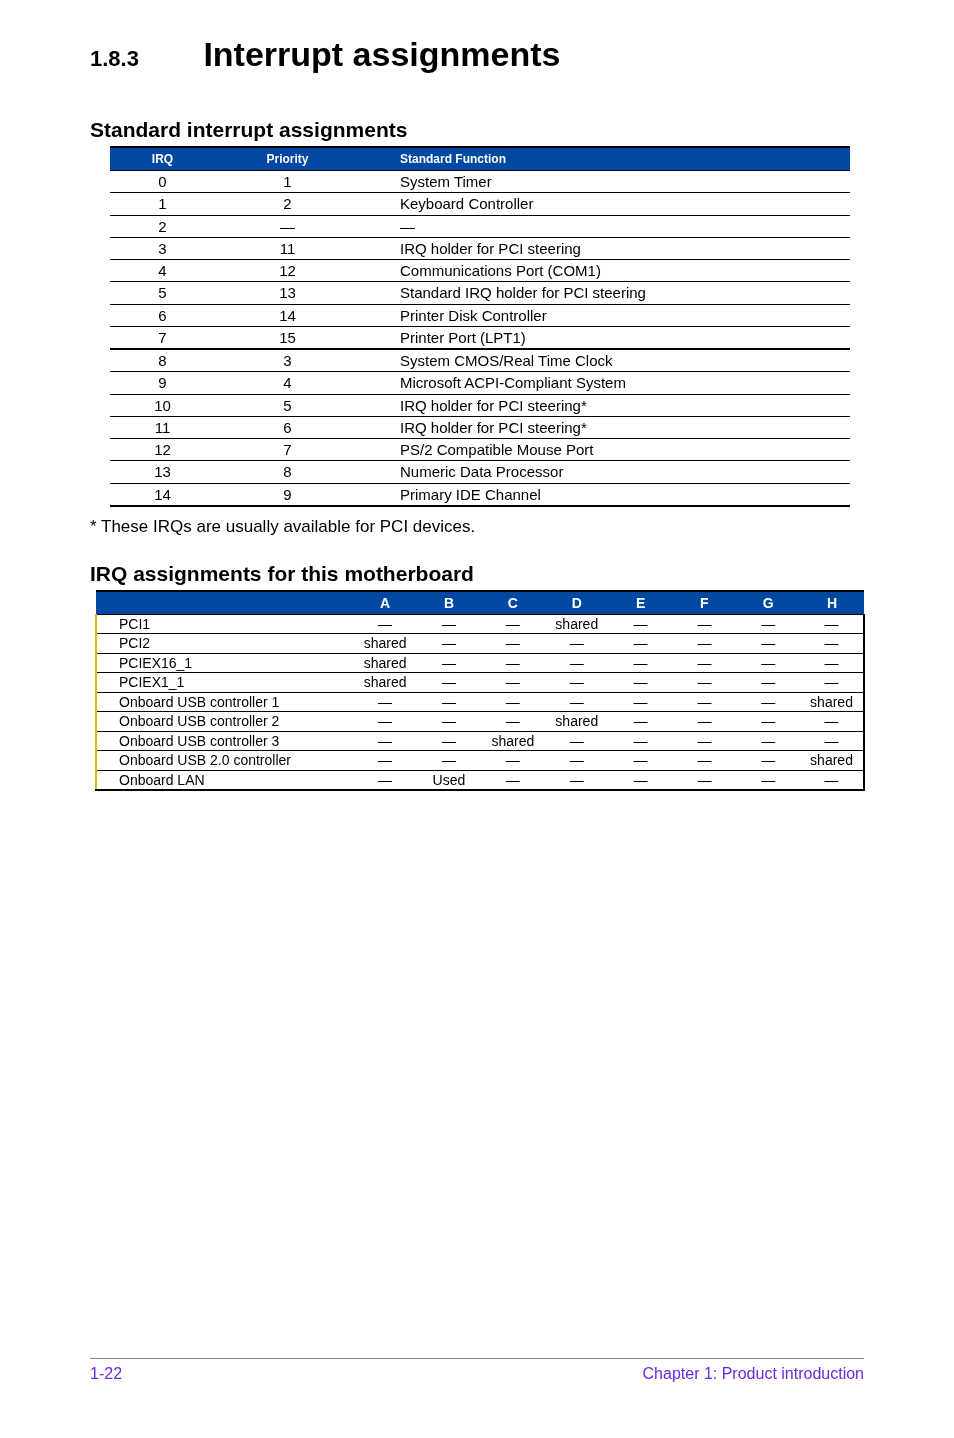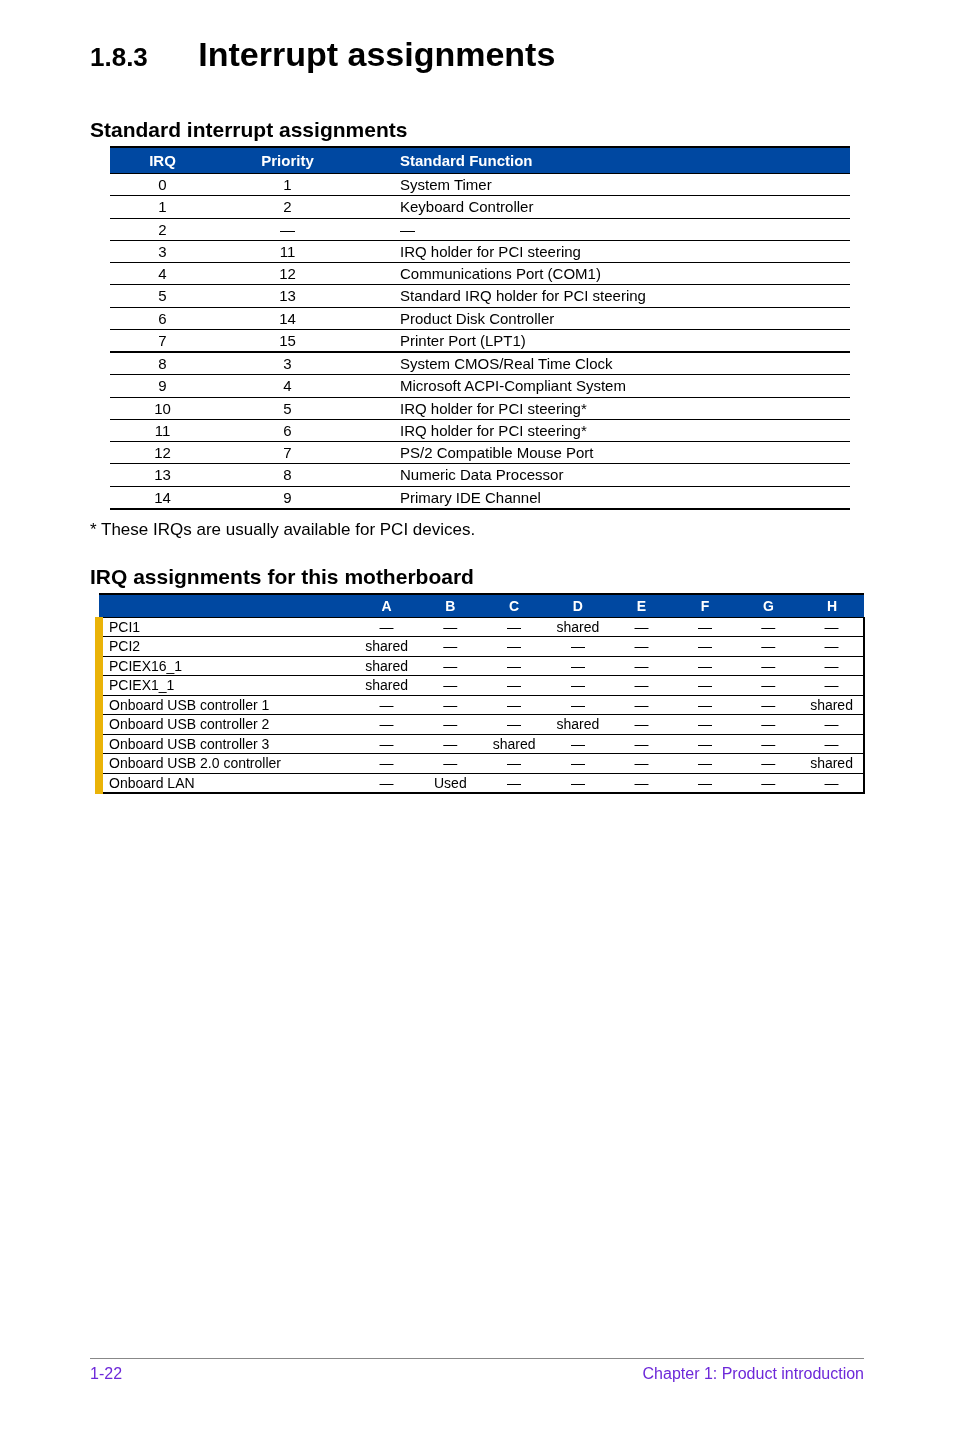--- a/index.html
+++ b/index.html
@@ -8,24 +8,24 @@
     width: 954px;
     height: 1438px;
     background: #fff;
     font-family: Arial, Helvetica, sans-serif;
     color: #000;
     position: relative;
     padding: 35px 90px 0 90px;
     font-size: 16px;
   }
   .section-no {
-    font-size: 26px;
+    font-size: 22px;
     font-weight: bold;
     display: inline-block;
-    margin-right: 46px;
+    margin-right: 60px;
   }
   .section-title {
     font-size: 34px;
     font-weight: bold;
     display: inline-block;
   }
   .sub-heading {
     font-size: 21px;
     font-weight: bold;
     margin-top: 44px;
@@ -33,21 +33,21 @@
   }
   .tbl {
     border-collapse: collapse;
     width: 740px;
     margin-left: 20px;
   }
   .tbl th {
     background: #0048a1;
     color: #fff;
     font-weight: bold;
-    font-size: 15px;
+    font-size: 12px;
     padding: 4px 6px;
     text-align: left;
     border-top: 2px solid #000;
   }
   .tbl th:first-child { text-align: center; }
   .tbl td {
     border-bottom: 1px solid #000;
     padding: 2px 6px;
     font-size: 15px;
     vertical-align: top;
@@ -85,22 +85,22 @@
   .tbl2 th:first-child { text-align: left; background:#0048a1; width: 258px;}
   .tbl2 td {
     border-bottom: 1px solid #000;
     padding: 1px 4px;
     font-size: 14px;
     text-align: center;
     line-height: 1.18;
   }
   .tbl2 td:first-child {
     text-align: left;
-    border-left: 8px solid #eab308;
-    padding-left: 6px;
+    border-left: 2px solid #eab308;
+    padding-left: 22px;
   }
   .tbl2 td:last-child {
     border-right: 2px solid #000;
   }
   .tbl2 tr:last-child td { border-bottom: 2px solid #000; }
   .tbl2 .col { width: 64px; }
 
   .footer {
     position: absolute;
     bottom: 55px;
@@ -161,21 +161,21 @@
           <td>Communications Port (COM1)</td>
         </tr>
       <tr>
           <td>5</td>
           <td>13</td>
           <td>Standard IRQ holder for PCI steering</td>
         </tr>
       <tr>
           <td>6</td>
           <td>14</td>
-          <td>Product Disk Controller</td>
+          <td>Printer Disk Controller</td>
         </tr>
       <tr class="divider7">
           <td>7</td>
           <td>15</td>
           <td>Printer Port (LPT1)</td>
         </tr>
       <tr>
           <td>8</td>
           <td>3</td>
           <td>System CMOS/Real Time Clock</td>

